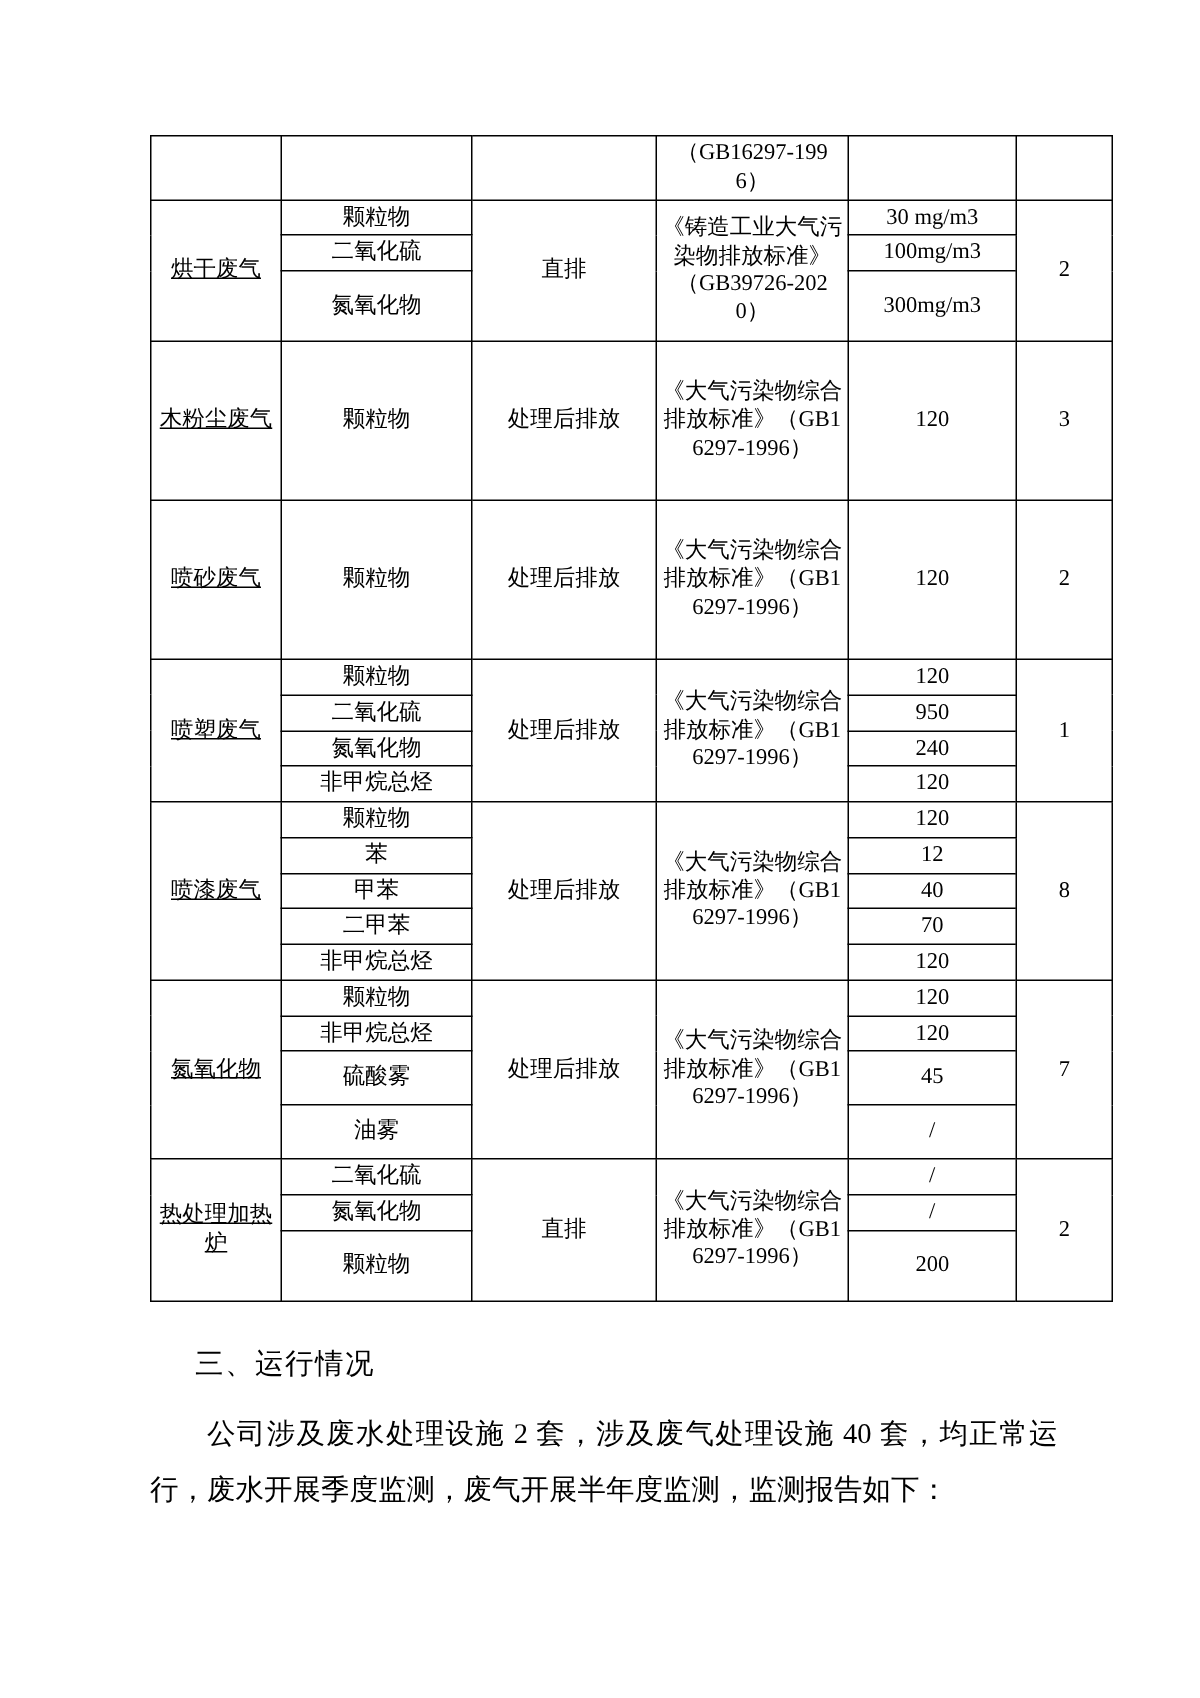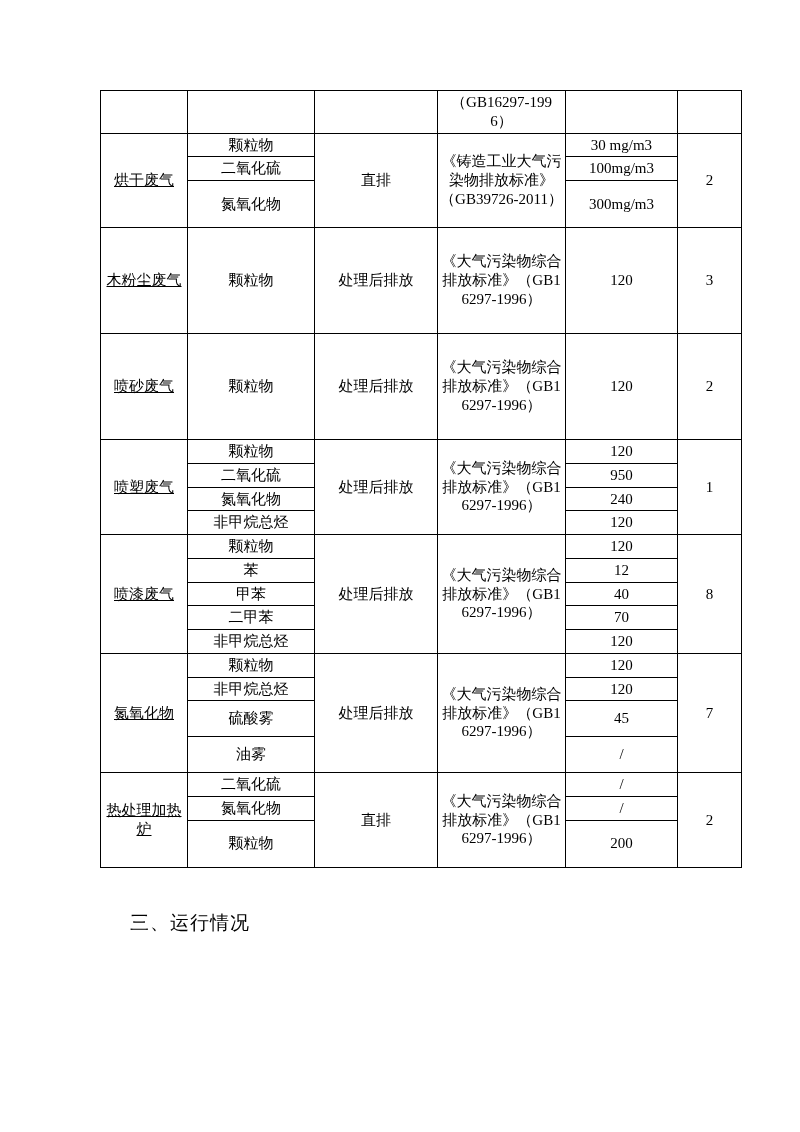--- a/index.html
+++ b/index.html
@@ -50,21 +50,21 @@
     margin-left: 24px;
   }
   .limit-text {
     font-size: 14.5px;
   }
   .sub-cell {
     padding: 3px 0;
   }
 
   .section-heading {
-    margin-top: 42px;
+    margin-top: 28px;
     font-size: 19px;
     letter-spacing: 1px;
     padding-left: 30px;
   }
   .body-paragraph {
     margin-top: 16px;
     font-size: 19px;
     line-height: 1.95;
     text-align: justify;
     text-justify: inter-ideograph;
@@ -85,21 +85,21 @@
         <td class="col-method"></td>
         <td class="col-standard std-text">（GB16297-1996）</td>
         <td class="col-limit limit-text"></td>
         <td class="col-count"></td>
       </tr>
 
       <tr>
         <td class="col-source" rowspan="3">烘干废气</td>
         <td class="col-pollutant sub-cell">颗粒物</td>
         <td class="col-method" rowspan="3">直排</td>
-        <td class="col-standard std-text" rowspan="3">《铸造工业大气污染物排放标准》（GB39726-2011）</td>
+        <td class="col-standard std-text" rowspan="3">《铸造工业大气污染物排放标准》（GB39726-2020）</td>
         <td class="col-limit limit-text sub-cell">30 mg/m3</td>
         <td class="col-count" rowspan="3">2</td>
       </tr>
       <tr>
         <td class="col-pollutant sub-cell">二氧化硫</td>
         <td class="col-limit limit-text sub-cell">100mg/m3</td>
       </tr>
       <tr>
         <td class="col-pollutant" style="height:42px">氮氧化物</td>
         <td class="col-limit limit-text">300mg/m3</td>
@@ -204,14 +204,15 @@
       </tr>
       <tr>
         <td class="col-pollutant" style="height:42px">颗粒物</td>
         <td class="col-limit limit-text">200</td>
       </tr>
 
     </tbody>
   </table>
 
   <div class="section-heading">三、运行情况</div>
+  <div class="body-paragraph">公司涉及废水处理设施 2 套，涉及废气处理设施 40 套，均正常运行，废水开展季度监测，废气开展半年度监测，监测报告如下：</div>
 
 </div>
 
 </body></html>

